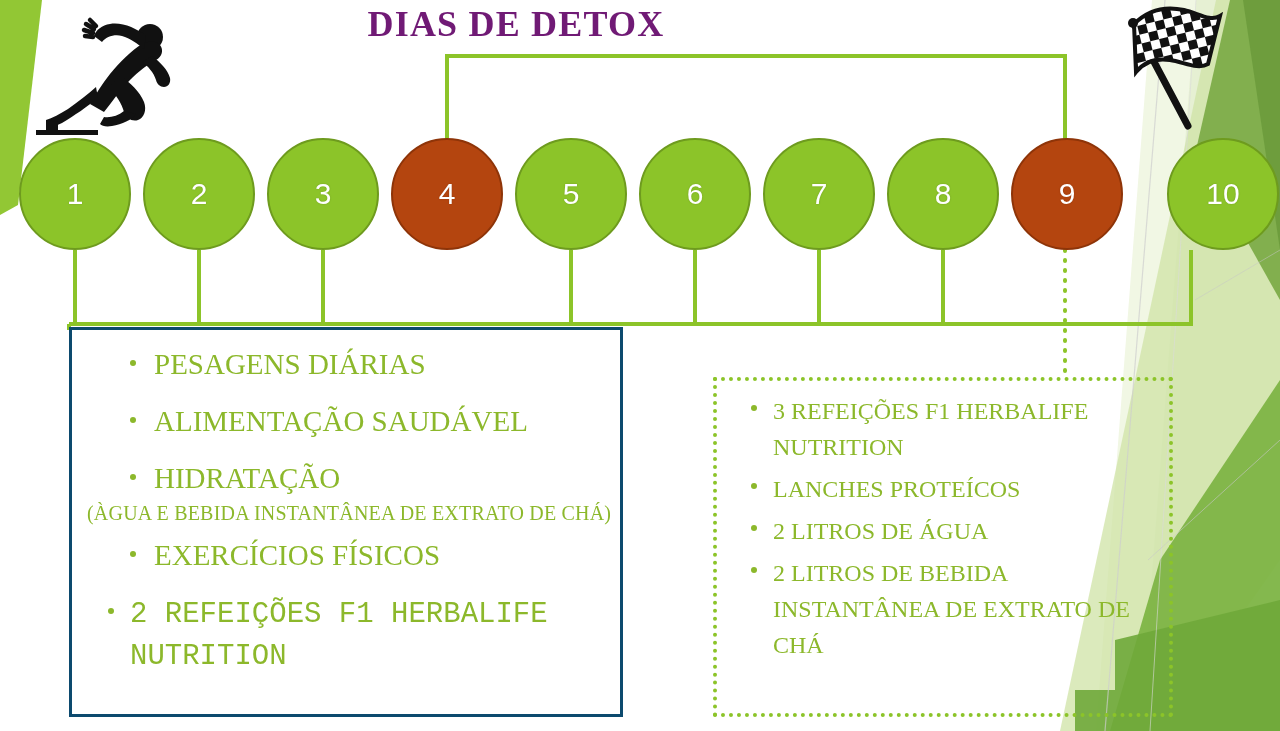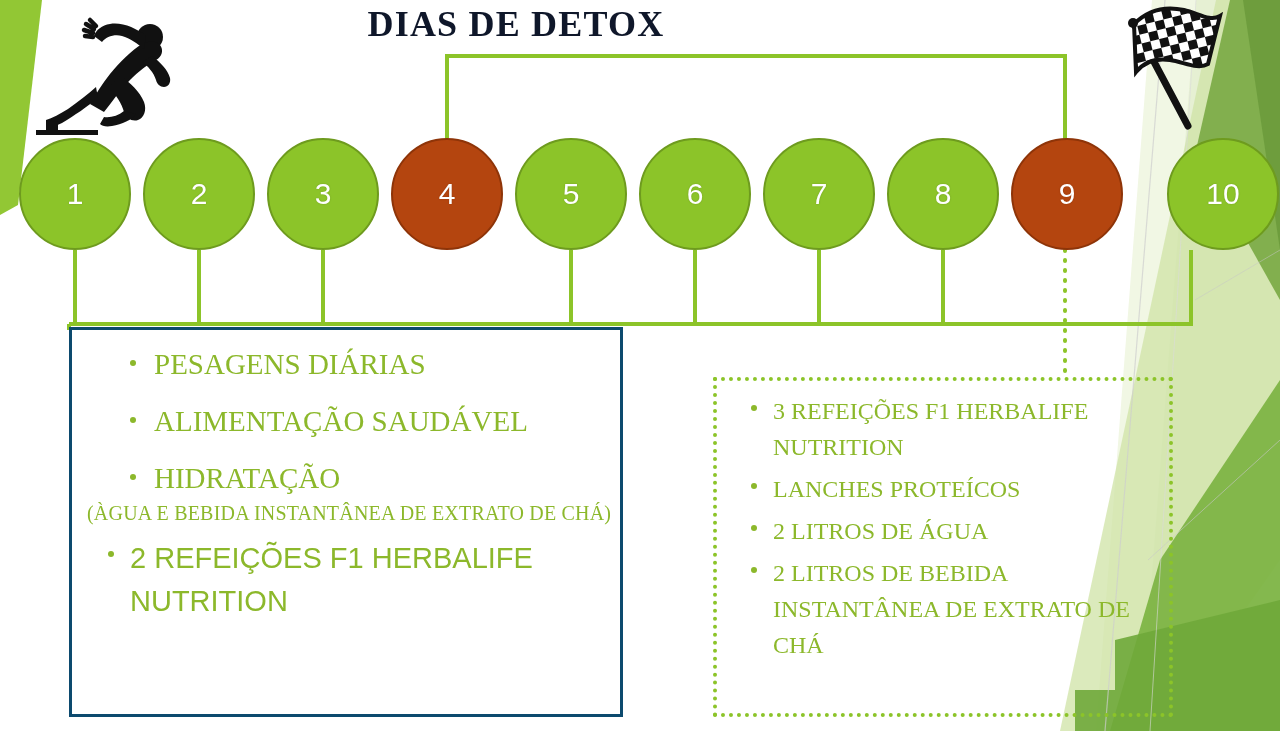--- a/index.html
+++ b/index.html
@@ -33,21 +33,21 @@
   #title {
     position: absolute;
     left: 0;
     top: 3px;
     width: 1032px;
     text-align: center;
     font-family: "Liberation Serif", serif;
     font-size: 36px;
     font-weight: bold;
     letter-spacing: 1.2px;
-    color: #0f172a;
+    color: #701a75;
     white-space: nowrap;
     z-index: 40;
   }
 
   
   #connectors {
     position: absolute;
     left: 0;
     top: 0;
     width: 1280px;
@@ -321,21 +321,25 @@
         <span class="dot"></span>
         <span>ALIMENTAÇÃO SAUDÁVEL</span>
       </li>
       <li style="margin-bottom:16px;">
         <span class="dot"></span>
         <span>HIDRATAÇÃO</span>
       </li>
     </ul>
     <div class="note-line">(ÀGUA E BEBIDA INSTANTÂNEA DE EXTRATO DE CHÁ)</div>
     <ul class="bullets" id="left-list-2" style="list-style:none;margin:0;padding:0;">
-      <li style="position:relative;color:#8CB82B;font-family:Liberation Sans, sans-serif;font-size:29px;padding-left:48px;line-height:1.45;">
+      <li style="position:relative;color:#8CB82B;font-family:'Liberation Serif',serif;font-size:29px;padding-left:72px;margin-bottom:20px;line-height:1.27;">
+        <span class="dot" style="left:48px;"></span>
+        <span>EXERCÍCIOS FÍSICOS</span>
+      </li>
+      <li style="position:relative;color:#8CB82B;font-family:Liberation Mono, monospace;font-size:29px;padding-left:48px;line-height:1.45;">
         <span class="dot" style="left:26px;top:0.48em;"></span>
         <span>2 REFEIÇÕES F1 HERBALIFE NUTRITION</span>
       </li>
     </ul>
   </div>
 
   <div id="right-panel">
     <ul class="bullets" id="right-list">
       <li>
         <span class="dot"></span>

